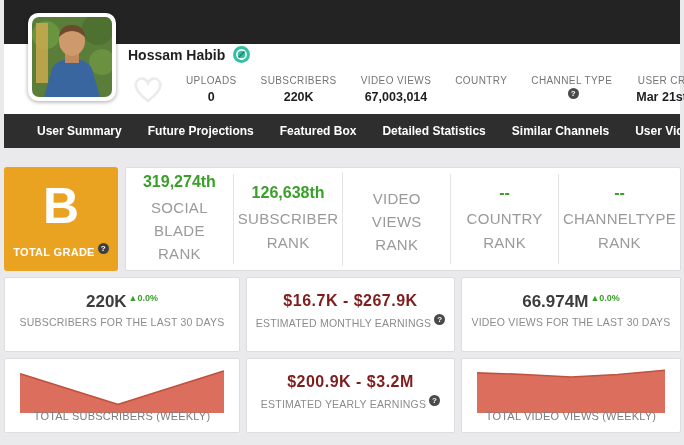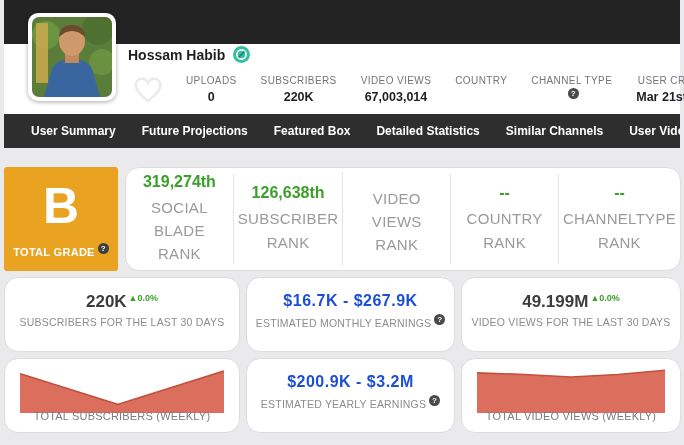--- a/index.html
+++ b/index.html
@@ -30,42 +30,42 @@
   .stat-value { font-size:12.5px; font-weight:bold; color:#1e1e1e; margin-top:2px; white-space:nowrap; }
 
   .help-badge {
     display:inline-block; width:11px; height:11px; line-height:11px; text-align:center;
     background:#4a4a4a; color:#fff; border-radius:50%;
     font-size:8px; font-weight:bold; vertical-align:super; margin-left:3px;
   }
   .help-badge.on-orange { background:#3f3f3f; }
 
   .nav { position:absolute; left:4px; top:114px; width:676px; height:34px; background:#2e2e2e;
-         display:flex; align-items:center; padding-left:14px; overflow:hidden; }
+         display:flex; align-items:center; padding-left:20px; overflow:hidden; }
   .nav-item { color:#ffffff; font-size:12px; font-weight:600; padding:0 13px; white-space:nowrap; cursor:pointer; }
 
-  .card { background:#fff; border:1px solid #dddddd; border-radius:14px; position:absolute; }
+  .card { background:#fff; border:1px solid #dddddd; border-radius:2px; position:absolute; }
 
   
   .grade-card { left:4px; top:167px; width:114px; height:104px; background:#eaa321; border:none; border-radius:3px;
                 color:#fff; text-align:center; }
   .grade-letter { font-size:50px; font-weight:bold; margin-top:14px; line-height:1; }
   .grade-label { font-size:11px; font-weight:bold; margin-top:12px; letter-spacing:.3px; }
 
   .ranks-card { left:125px; top:167px; width:556px; height:104px; display:flex; align-items:center; }
   .rank-cell { flex:1; text-align:center; padding:10px 4px; }
   .rank-cell + .rank-cell { border-left:1px solid #e4e4e4; }
   .rank-value { font-size:16px; font-weight:bold; color:#3aa02a; }
   .rank-label { font-size:15px; color:#9a9a9a; margin-top:5px; line-height:1.55; letter-spacing:.3px; }
 
   
   .mid-card { top:277px; height:75px; text-align:center; padding-top:14px; }
   .big-value { font-size:17px; font-weight:bold; color:#3c3c3c; display:inline-block; }
   .delta { font-size:9px; font-weight:bold; color:#3aa02a; vertical-align:super; margin-left:2px; }
-  .money-value { font-size:16px; font-weight:bold; color:#1d4ed8; letter-spacing:.5px; }
+  .money-value { font-size:16px; font-weight:bold; color:#7f1d1d; letter-spacing:.5px; }
   .small-label { font-size:10.5px; color:#8c8c8c; margin-top:4px; letter-spacing:.2px; }
 
   
   .bot-card { top:358px; height:75px; text-align:center; }
   .chart-wrap { position:absolute; left:15px; right:15px; top:8px; height:46px; }
   .chart-wrap svg { width:100%; height:100%; display:block; }
   .chart-label { position:absolute; left:0; right:0; top:51px; font-size:11px; color:#7d7d7d; letter-spacing:.2px; }
   .bot-mid { padding-top:14px; }
 
   .c1 { left:4px;  width:236px; }
@@ -191,21 +191,21 @@
     <span class="big-value">220K</span><span class="delta">▲0.0%</span>
     <div class="small-label">SUBSCRIBERS FOR THE LAST 30 DAYS</div>
   </div>
 
   <div class="card mid-card c2">
     <div class="money-value">$16.7K  -  $267.9K</div>
     <div class="small-label"><span>ESTIMATED MONTHLY EARNINGS</span><span class="help-badge">?</span></div>
   </div>
 
   <div class="card mid-card c3">
-    <span class="big-value">49.199M</span><span class="delta">▲0.0%</span>
+    <span class="big-value">66.974M</span><span class="delta">▲0.0%</span>
     <div class="small-label">VIDEO VIEWS FOR THE LAST 30 DAYS</div>
   </div>
 
   <div class="card bot-card c1">
     <div class="chart-wrap">
       <svg viewBox="0 0 100 36" preserveAspectRatio="none">
         <polygon points="0.0,5.2 48.0,29.2 100.0,3.0 100,36 0,36" fill="#dc6e5e"></polygon>
         <polyline points="0.0,5.2 48.0,29.2 100.0,3.0" fill="none" stroke-width="1.2" stroke="#c0513d"></polyline>
       </svg>
     </div>

